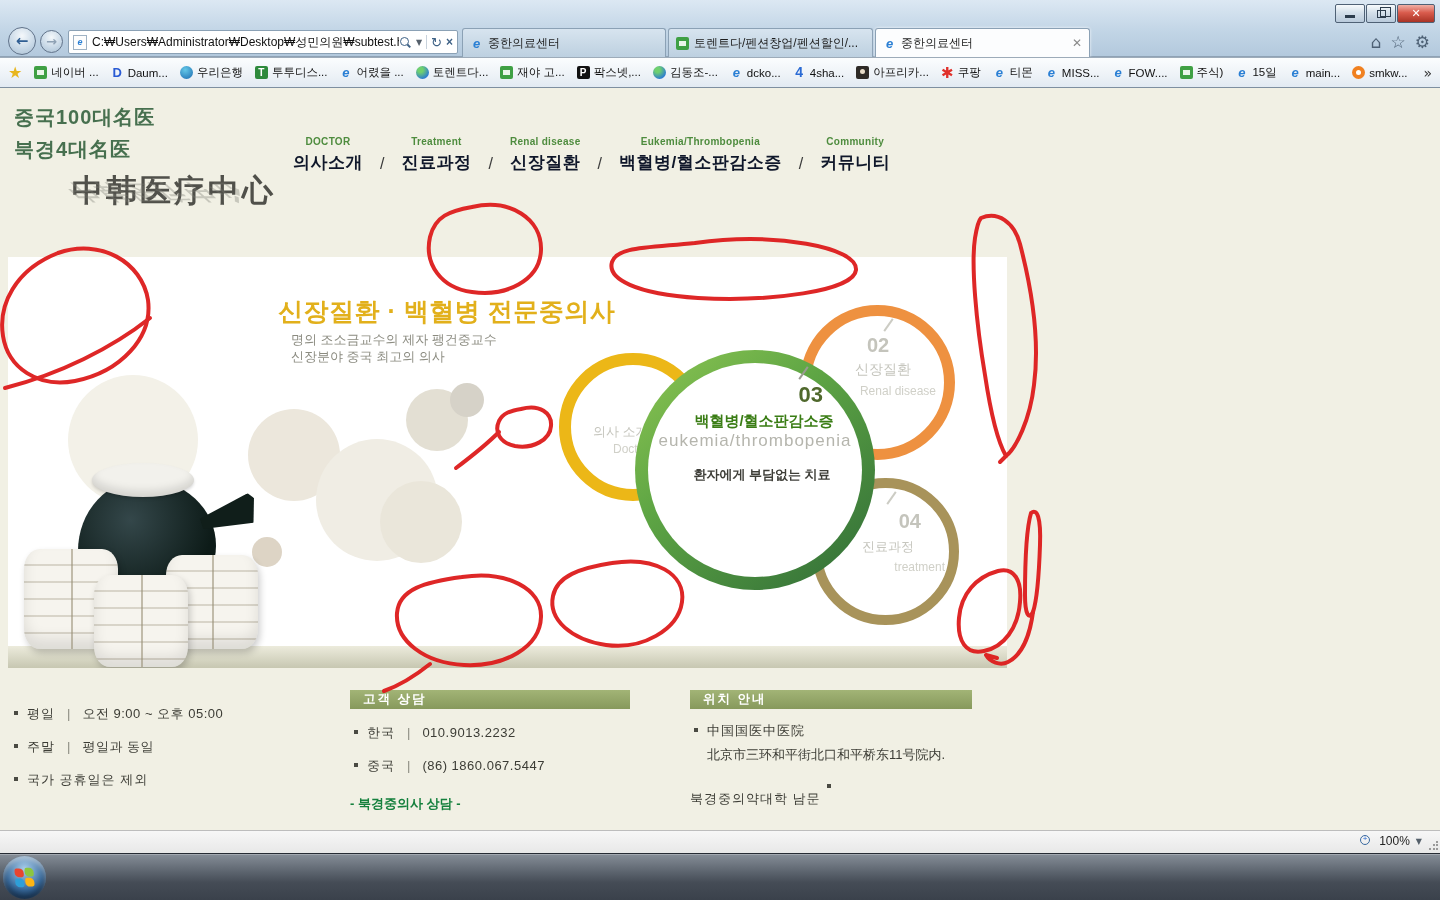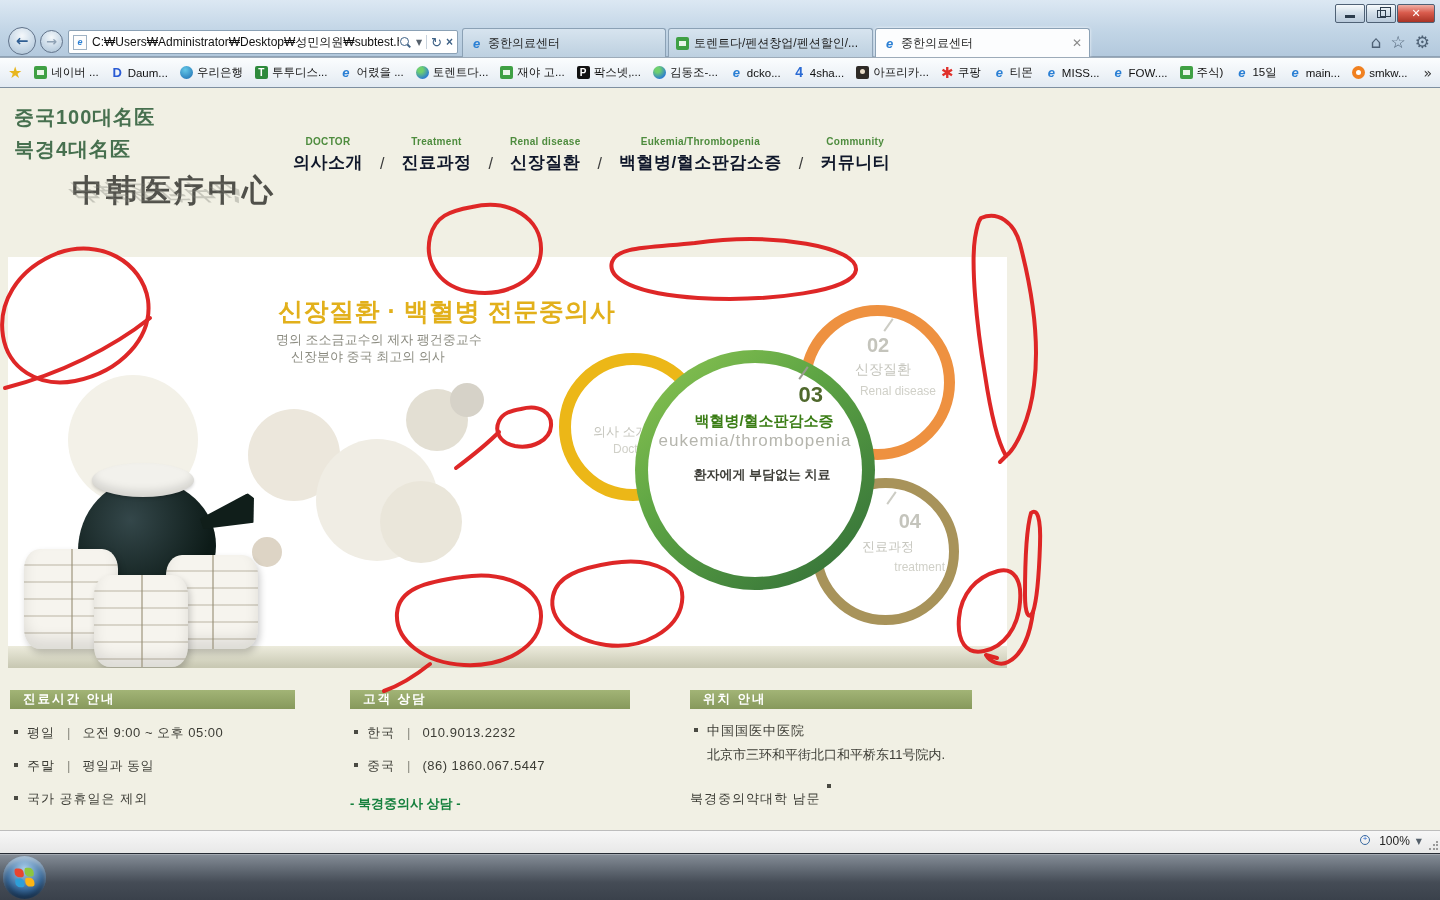--- a/index.html
+++ b/index.html
@@ -87,22 +87,22 @@
   .mn-item { display:flex; flex-direction:column; align-items:center; }
   .mn-en { font-size:10px; font-weight:bold; color:#4e8c3e; margin-bottom:4px; letter-spacing:.3px; }
   .mn-ko { font-size:17px; font-weight:bold; color:#0f172a; letter-spacing:.5px; }
   .mn-sep { font-size:16px; color:#3a3a3a; padding:0 17px 1px; }
 
   .banner { position:absolute; left:8px; top:169px; width:999px; height:411px; background:#fff; overflow:hidden; }
   .deco { position:absolute; border-radius:50%; }
   .banner-strip { position:absolute; left:0; bottom:0; width:100%; height:22px;
                   background:linear-gradient(#ecebdc,#c7c7b1); }
   .b-title { position:absolute; left:270px; top:38px; font-size:25px; font-weight:bold; color:#e2b01b; letter-spacing:.5px; }
-  .b-sub { position:absolute; left:268px; font-size:13px; color:#8b8b80; }
-  .b-sub.s1 { top:74px; } .b-sub.s2 { top:91px;margin-left:15px; }
+  .b-sub { position:absolute; left:283px; font-size:13px; color:#8b8b80; }
+  .b-sub.s1 { top:74px; } .b-sub.s2 { top:91px; }
 
   
   .teapot-lid { position:absolute; left:84px; top:206px; width:102px; height:34px; background:#f2f1ec;
                 border-radius:50%; box-shadow:inset 0 -6px 8px rgba(0,0,0,.12), 0 2px 3px rgba(0,0,0,.15); z-index:2; }
   .teapot-body { position:absolute; left:70px; top:222px; width:138px; height:128px; z-index:1;
                  background:radial-gradient(circle at 38% 32%, #34474a, #0d1b18 68%);
                  border-radius:48% 52% 46% 54% / 56% 52% 48% 44%; }
   .teapot-spout { position:absolute; left:192px; top:243px; width:58px; height:30px; background:#101e1a;
                   clip-path:polygon(0 32%, 92% 0, 100% 22%, 86% 100%, 0 68%); transform:rotate(-18deg); z-index:1; }
   .bundle { position:absolute; background:linear-gradient(#fcfbf7,#e9e6dc);
@@ -393,21 +393,20 @@
       <div class="circle c-green">
         <span class="tick" style="right:64px;top:22px;background:#9a9a92;"></span>
         <span class="ctext cg-num">03</span>
         <span class="ctext cg-line1">백혈병/혈소판감소증</span>
         <span class="ctext cg-en">eukemia/thrombopenia</span>
         <span class="ctext cg-desc">환자에게 부담없는 치료</span>
       </div>
     </div>
 
     <div class="info-col ic1">
-      <div class="info-hd">진료시간 안내</div>
       <div class="info-row">
         <span class="bullet"></span>
         <span class="ir-label">평일</span>
         <span class="ir-div">|</span>
         <span class="ir-val">오전 9:00 ~ 오후 05:00</span>
       </div>
       <div class="info-row">
         <span class="bullet"></span>
         <span class="ir-label">주말</span>
         <span class="ir-div">|</span>

